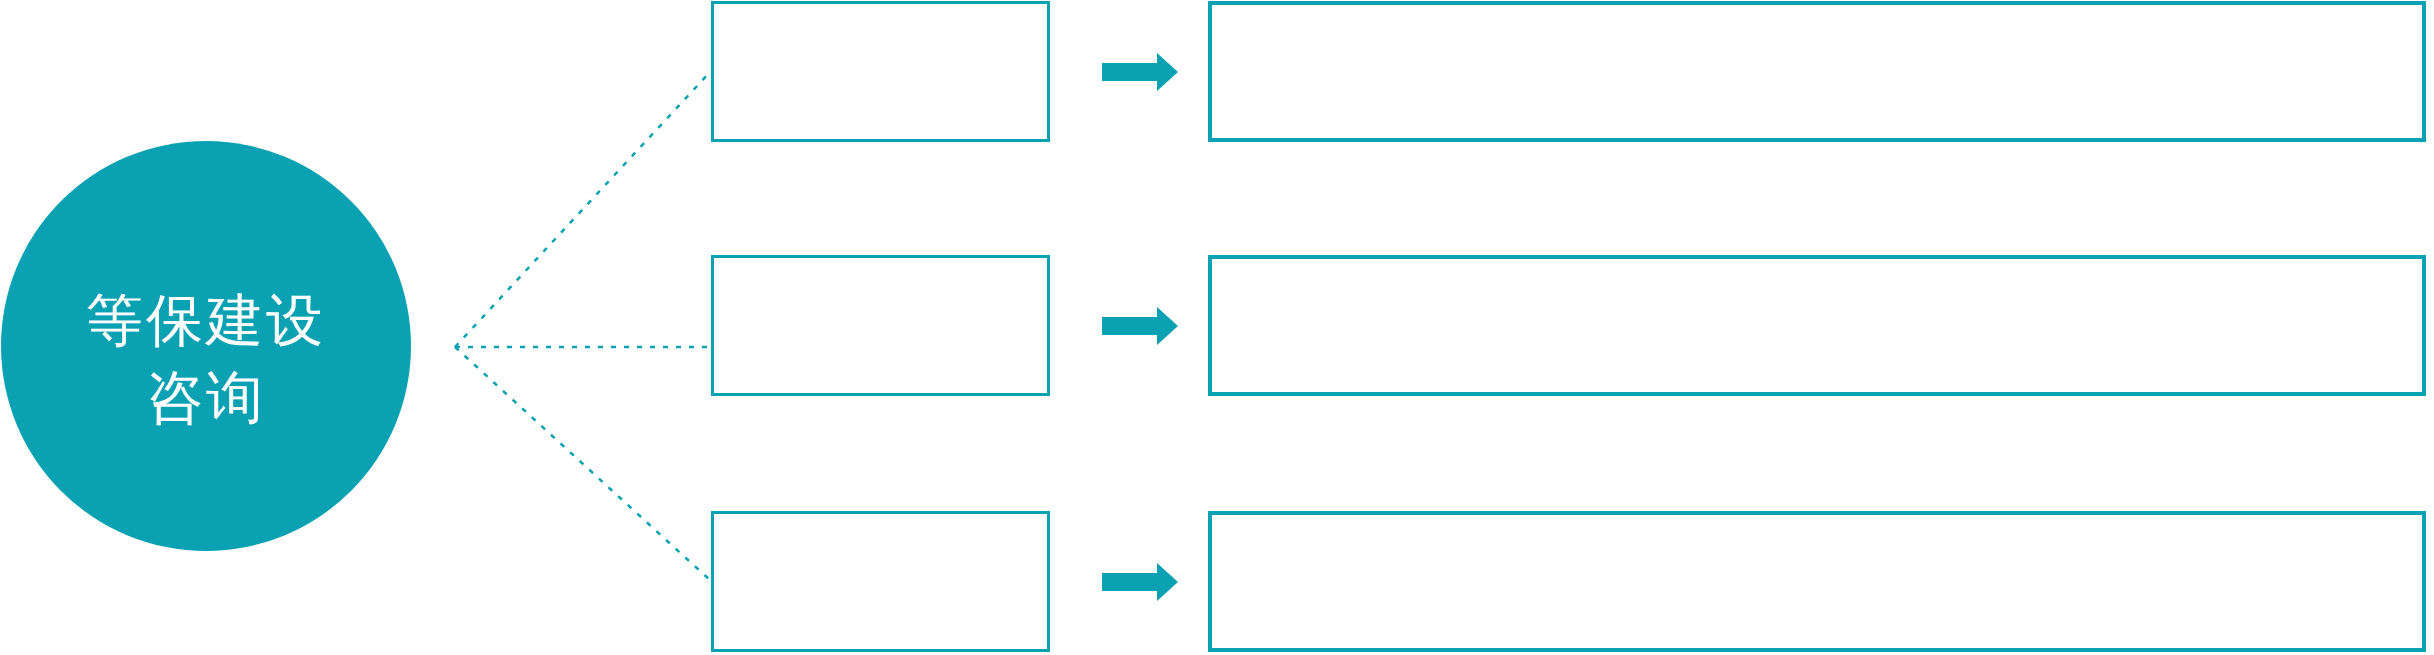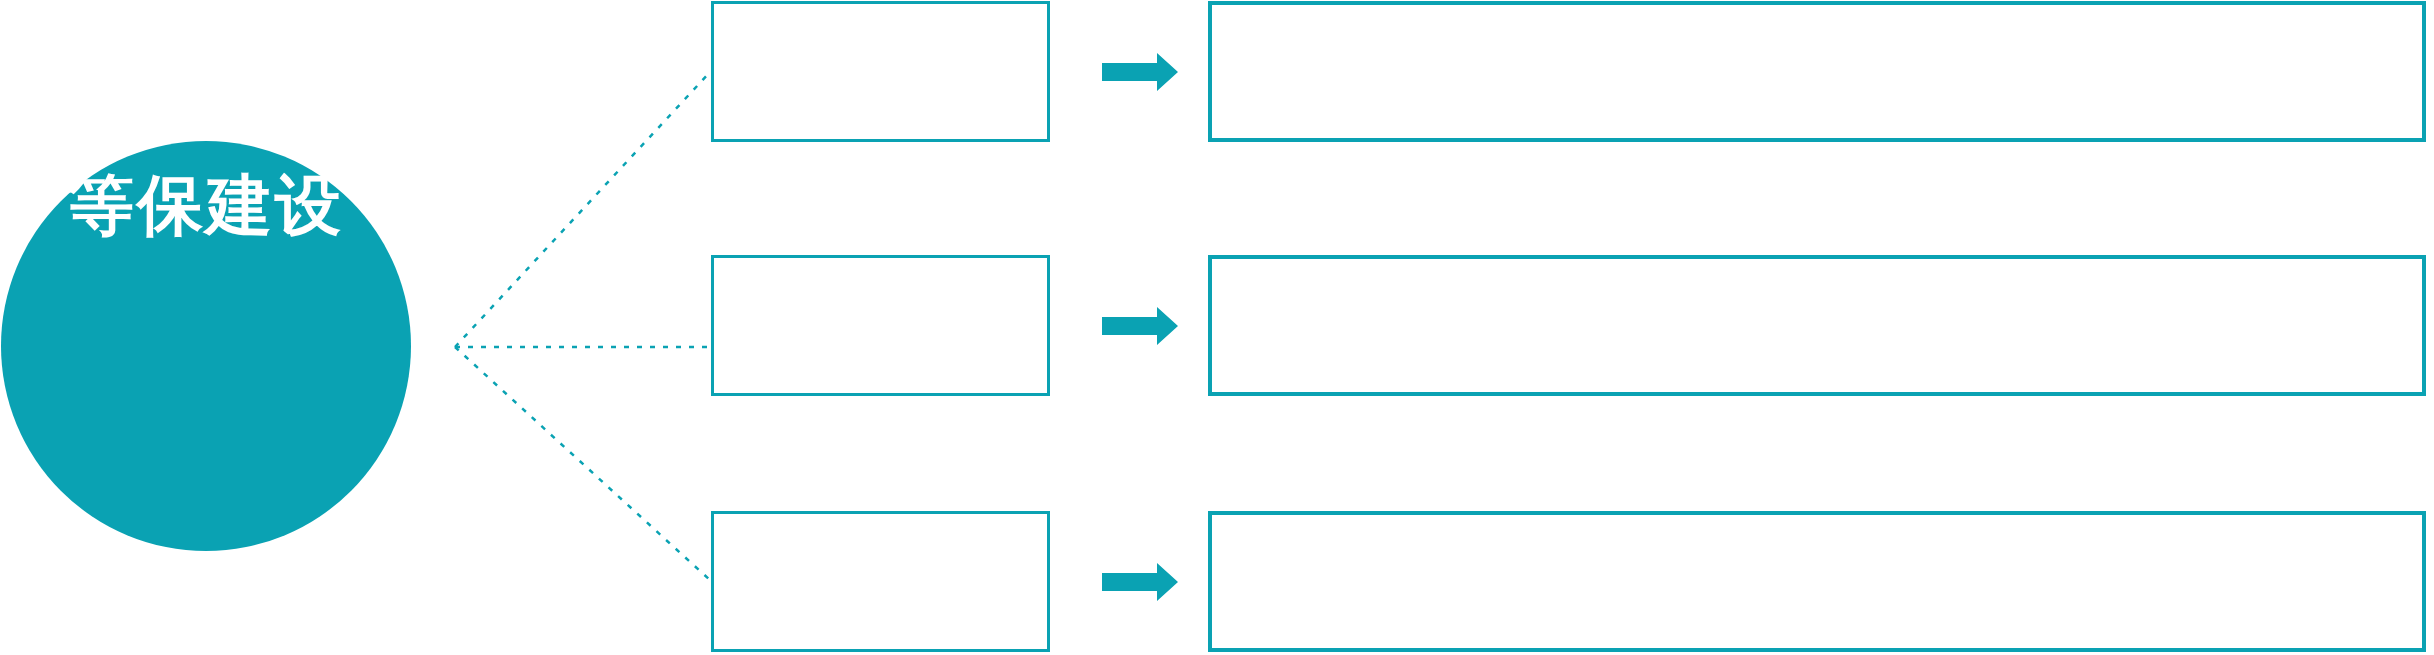--- a/index.html
+++ b/index.html
@@ -4,22 +4,22 @@
 <style>
   :root { --accent:#0aa2b3; }
   html,body{margin:0;padding:0;background:#ffffff;}
   .canvas{
     position:relative;width:2434px;height:655px;background:#ffffff;
     overflow:hidden;font-family:"Liberation Sans",sans-serif;
   }
   .circle{
     position:absolute;left:1px;top:141px;width:410px;height:410px;
     border-radius:50%;background:var(--accent);color:#ffffff;
-    display:flex;flex-direction:column;align-items:center;justify-content:space-between;
-    text-align:center;font-size:66px;line-height:77px;font-weight:700;
+    display:flex;flex-direction:column;align-items:center;justify-content:center;
+    text-align:center;font-size:57px;line-height:77px;font-weight:400;
     letter-spacing:3px;box-sizing:border-box;padding-top:26px;
   }
   .connectors{position:absolute;left:0;top:0;width:2434px;height:655px;pointer-events:none;}
   .connectors line{stroke:var(--accent);stroke-width:2.5;stroke-dasharray:5 8;fill:none;}
   .row{position:absolute;left:0;width:2434px;height:141px;}
   .row.r1{top:1px;}
   .row.r2{top:255px;}
   .row.r3{top:511px;}
   .small-box{
     position:absolute;left:711px;top:0;width:339px;height:141px;
@@ -37,20 +37,21 @@
     display:flex;align-items:center;justify-content:flex-start;font-size:30px;color:var(--accent);
   }
 </style>
 </head>
 <body>
 
 <div class="canvas">
 
   <div class="circle">
     <div>等保建设</div>
+    <div>咨询</div>
   </div>
 
   <svg class="connectors" viewBox="0 0 2434 655" xmlns="http://www.w3.org/2000/svg">
     <line x1="455" y1="347" x2="711" y2="71"></line>
     <line x1="455" y1="347" x2="708" y2="347"></line>
     <line x1="455" y1="347" x2="711" y2="581"></line>
   </svg>
 
   <div class="row r1">
     <div class="small-box">

